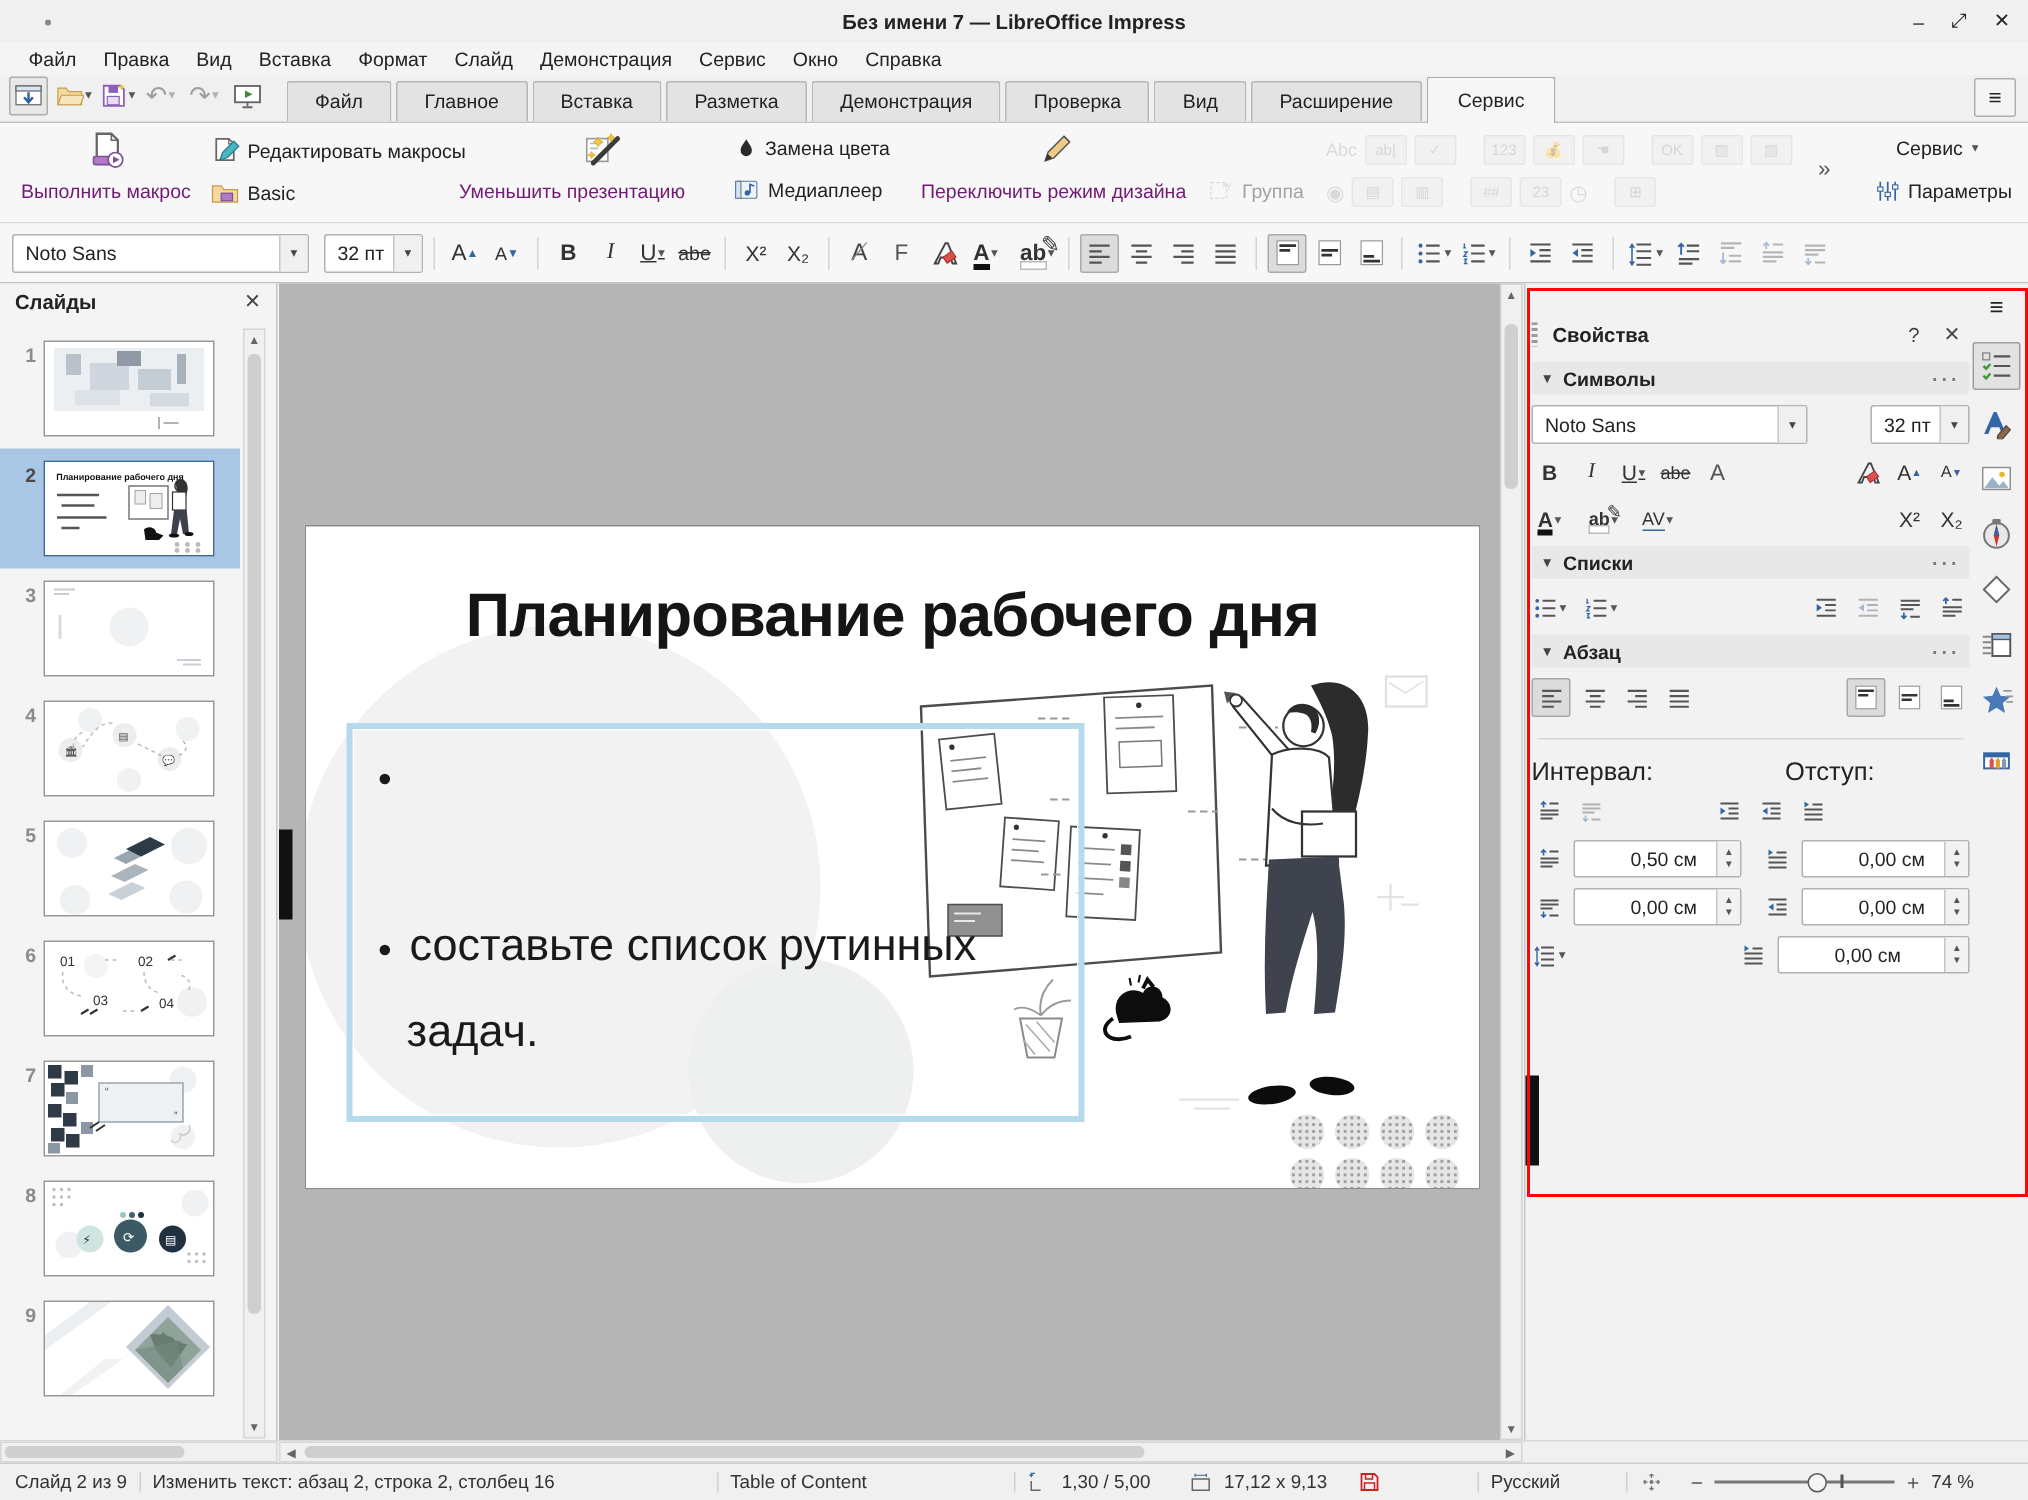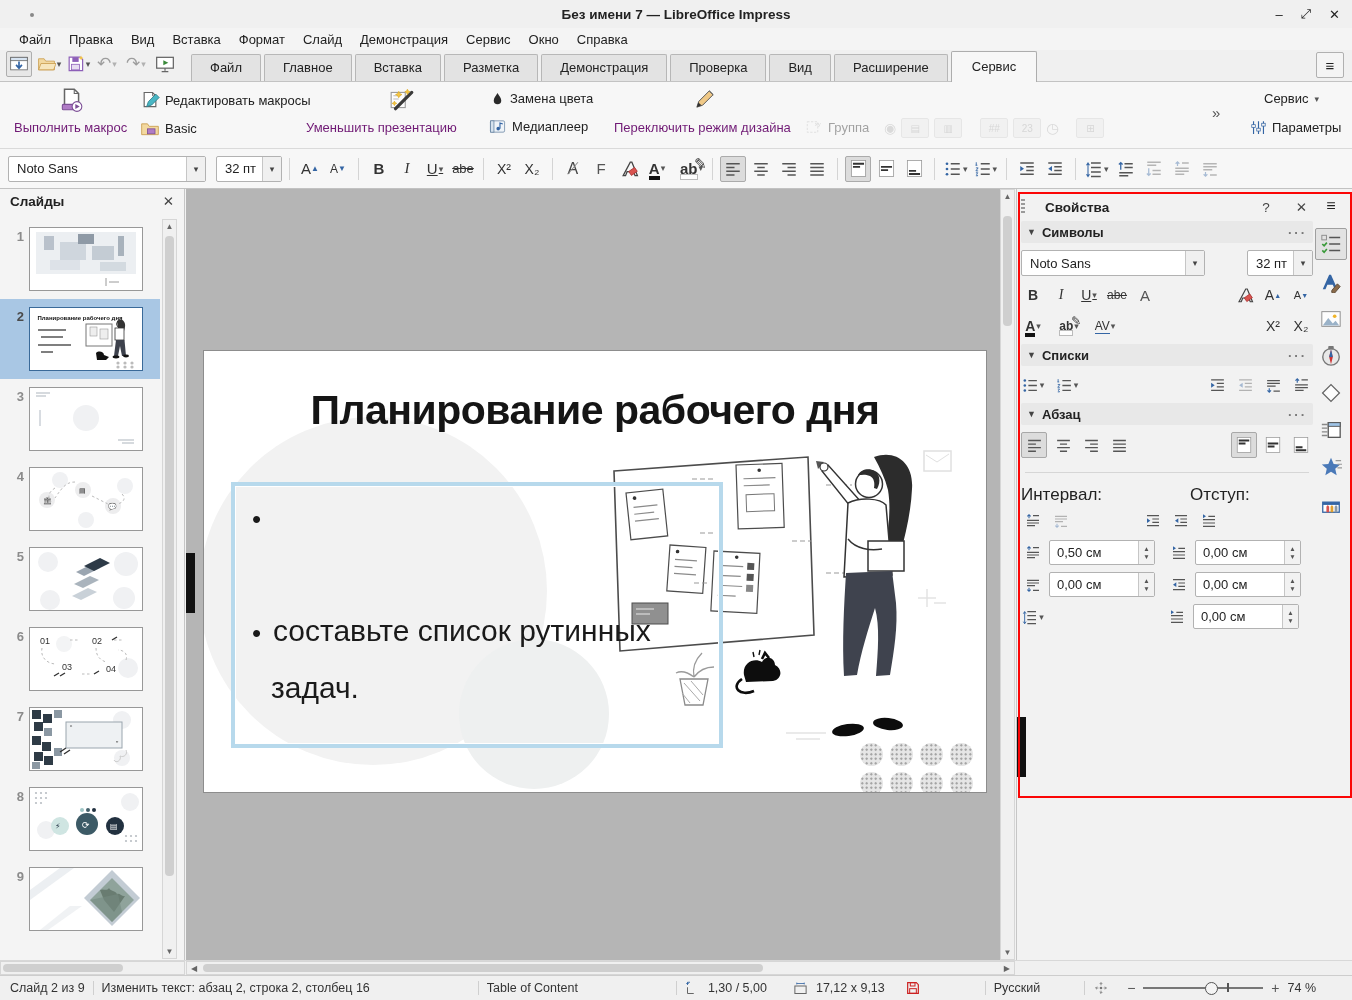--- a/index.html
+++ b/index.html
@@ -77,34 +77,34 @@
   .bline{position:absolute;font-size:30px;color:#1a1a1a;white-space:nowrap;}
   .bdot{position:absolute;font-size:26px;color:#1a1a1a;}
   .cursor{display:inline-block;width:2px;height:34px;background:#000;vertical-align:-5px;margin-left:2px;}
   .dots8{position:absolute;left:656px;top:392px;display:grid;grid-template-columns:repeat(4,24px);grid-gap:6px;}
   .dots8 span{width:23px;height:23px;border-radius:50%;
       background:radial-gradient(#9f9f9f 1px,rgba(0,0,0,0) 1.3px) 0 0/4.5px 4.5px,#e6e6e6;}
   .collapser{position:absolute;width:9px;height:60px;background:#111;}
   
   .sidebar{position:absolute;left:1016px;top:0;width:336px;height:771px;background:#f2f2f2;border-left:1px solid #c6c6c6;box-sizing:border-box;}
   .deck{position:absolute;left:4px;top:2px;width:292px;bottom:0;}
-  .sb-title{display:flex;align-items:flex-end;height:24px;font-weight:bold;font-size:13.5px;gap:20px;}
+  .sb-title{display:flex;align-items:center;height:24px;font-weight:bold;font-size:13.5px;gap:10px;margin-top:20px;}
   .grip{width:4px;height:16px;background:repeating-linear-gradient(#9a9a9a 0 2px,rgba(0,0,0,0) 2px 4px);}
   .sb-title .sp{flex:1}
   .sechead{display:flex;align-items:center;height:22px;background:#e8e8e8;border-radius:2px;margin-top:6px;
            font-weight:bold;padding:0 6px;gap:6px;}
   .sechead .tri{font-size:9px;color:#444;}
   .sechead .more{margin-left:auto;color:#777;letter-spacing:2px;}
   .srow{display:flex;align-items:center;margin-top:7px;gap:4px;}
   .sbtn{min-width:24px;height:24px;display:inline-flex;align-items:center;justify-content:center;
         font-size:14px;color:#333;border-radius:2px;}
   .sbtn.on{background:#dcdcdc;border:1px solid #a8a8a8;}
   .push{margin-left:auto;}
   .spin{width:104px;height:23px;background:#fff;border:1px solid #b2b2b2;border-radius:2px;
-        display:flex;align-items:center;font-size:13px;}
+        display:flex;align-items:center;font-size:13px;padding-left:30px;}
   .spin .v{flex:1;padding-left:7px;}
   .spin .s{width:15px;height:100%;border-left:1px solid #c6c6c6;display:flex;flex-direction:column;
            align-items:center;justify-content:center;color:#555;font-size:6.5px;line-height:1.1;background:#f2f2f2;}
   .lbl{font-size:17px;color:#222;}
   .tabstrip{position:absolute;right:3px;top:2px;width:36px;bottom:0;display:flex;flex-direction:column;align-items:center;}
   .tsbtn{width:30px;height:30px;display:flex;align-items:center;justify-content:center;margin-bottom:7px;border-radius:2px;}
   .tsbtn.on{border:1px solid #9f9f9f;background:#e2e2e2;}
   .redbox{position:absolute;left:1018px;top:192px;width:330px;height:602px;border:2px solid #fb0606;
           z-index:60;pointer-events:none;}
   
@@ -434,20 +434,33 @@
       </div>
     <span class="tlabel" style="left:614px;top:38px">Переключить режим дизайна</span>
 
     <div class="abs trow dis" style="left:805px;top:36px">
       <svg width="18" height="18">
           <use href="#s-group"></use>
         </svg>
       <span>Группа</span>
     </div>
 
+    <div class="abs trow dis" style="left:884px;top:8px">
+      <span class="ficplain">Abc</span>
+      <span class="fic">ab|</span>
+      <span class="fic">✓</span>
+      <span style="width:8px"></span>
+      <span class="fic">123</span>
+      <span class="fic">💰</span>
+      <span class="fic">☚</span>
+      <span style="width:8px"></span>
+      <span class="fic">OK</span>
+      <span class="fic">▨</span>
+      <span class="fic">▨</span>
+    </div>
     <div class="abs trow dis" style="left:884px;top:36px">
       <span class="ficplain" style="font-size:14px">◉</span>
       <span class="fic">▤</span>
       <span class="fic">▥</span>
       <span style="width:8px"></span>
       <span class="fic">##</span>
       <span class="fic">23</span>
       <span class="ficplain" style="font-size:14px">◷</span>
       <span style="width:8px"></span>
       <span class="fic">⊞</span>

